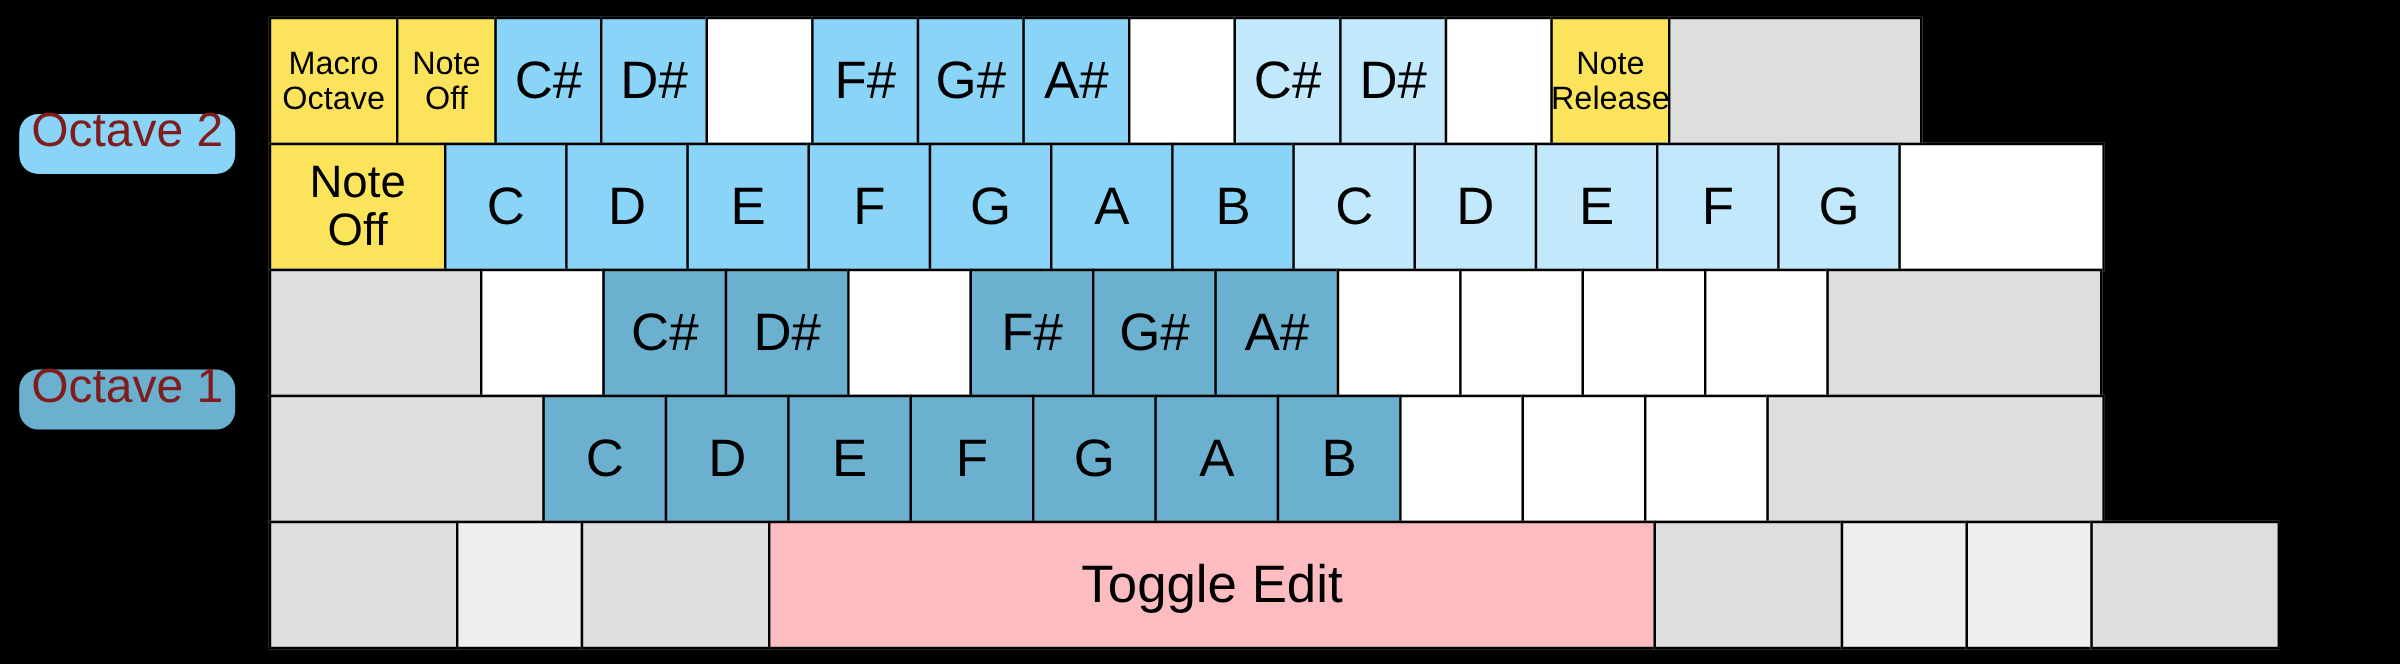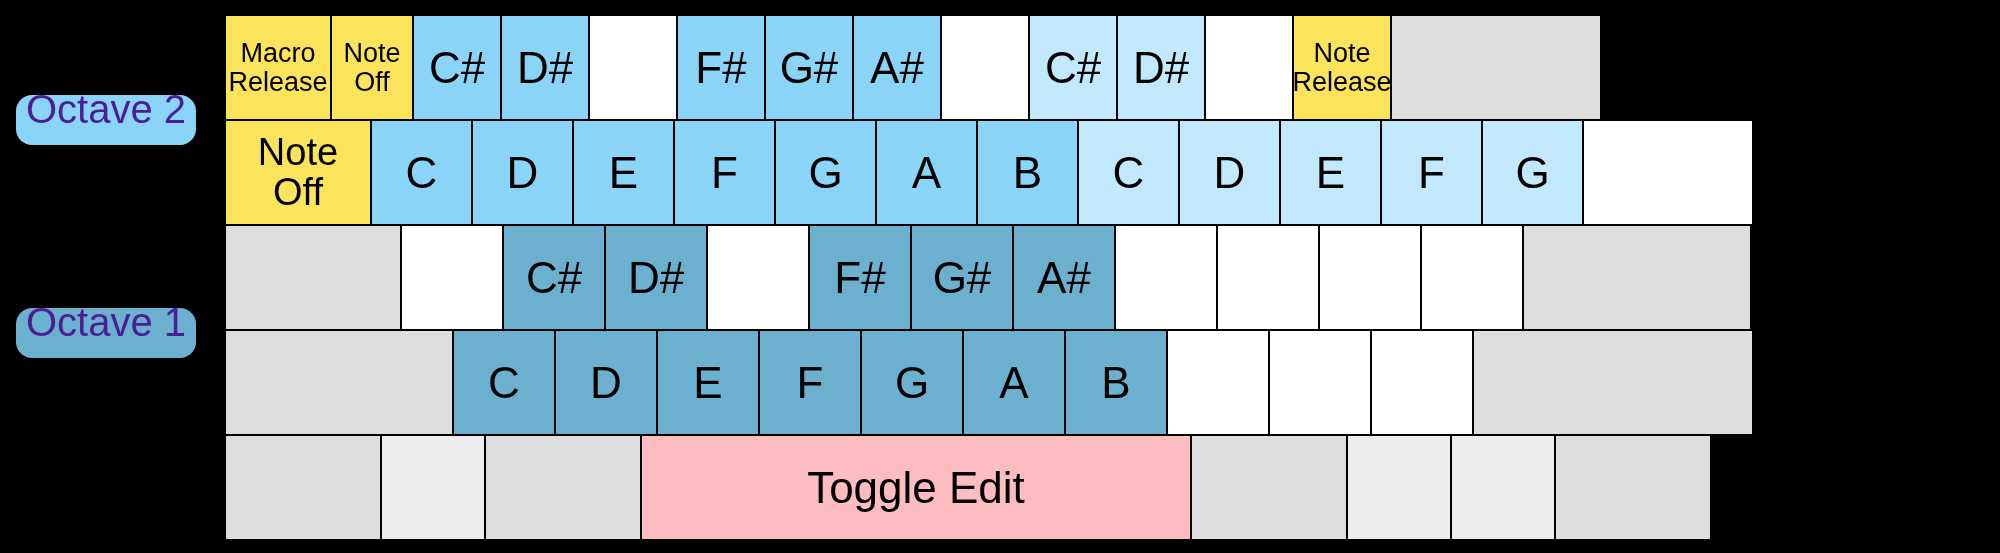--- a/index.html
+++ b/index.html
@@ -61,21 +61,21 @@
   .c-yellow { background: #fbe35c; }
   .c-oct2   { background: #8ad5f7; }
   .c-oct3   { background: #c2e8fb; }
   .c-oct1   { background: #6cb0cf; }
   .c-pink   { background: #fdbcc0; }
 
   
   .badge {
     position: absolute;
     border-radius: 16px;
-    color: #4c1d95;
+    color: #7f1d1d;
     font-size: 40px;
     display: flex;
     align-items: center;
     justify-content: center;
     padding: 4px 16px 26px 16px;
     white-space: nowrap;
   }
   #badge-oct2 { left: 16px;   top: 95px;  width: 180px; height: 50px; background:#8ad5f7; }
   #badge-oct1 { left: 16px;   top: 308px; width: 180px; height: 50px; background:#6cb0cf; }
   #badge-oct3 { left: 1812px; top: 95px;  width: 180px; height: 50px; background:#c2e8fb; }
@@ -84,21 +84,21 @@
 <body>
 
 <div id="root">
 
   <div class="badge" id="badge-oct2">Octave 2</div>
   <div class="badge" id="badge-oct1">Octave 1</div>
 
   <div class="keyboard" id="keyboard">
       <div class="krow r1">
         <div class="key c-yellow small" style="width: 108px;">Macro
-Release</div>
+Octave</div>
         <div class="key c-yellow small" style="width: 84px;">Note
 Off</div>
         <div class="key c-oct2" style="width: 90px;">C#</div>
         <div class="key c-oct2" style="width: 90px;">D#</div>
         <div class="key c-white" style="width: 90px;"></div>
         <div class="key c-oct2" style="width: 90px;">F#</div>
         <div class="key c-oct2" style="width: 90px;">G#</div>
         <div class="key c-oct2" style="width: 90px;">A#</div>
         <div class="key c-white" style="width: 90px;"></div>
         <div class="key c-oct3" style="width: 90px;">C#</div>
@@ -151,21 +151,21 @@
         <div class="key c-oct1" style="width: 104px;">B</div>
         <div class="key c-white" style="width: 104px;"></div>
         <div class="key c-white" style="width: 104px;"></div>
         <div class="key c-white" style="width: 104px;"></div>
         <div class="key c-gray" style="width: 282px;"></div>
       </div>
       <div class="krow r5">
         <div class="key c-gray" style="width: 158px;"></div>
         <div class="key c-gray2" style="width: 106px;"></div>
         <div class="key c-gray" style="width: 158px;"></div>
-        <div class="key c-pink" style="width: 552px;">Toggle Edit</div>
+        <div class="key c-pink" style="width: 740px;">Toggle Edit</div>
         <div class="key c-gray" style="width: 158px;"></div>
         <div class="key c-gray2" style="width: 106px;"></div>
         <div class="key c-gray2" style="width: 106px;"></div>
         <div class="key c-gray" style="width: 158px;"></div>
       </div>
     </div>
 
 </div>
 
 </body></html>

